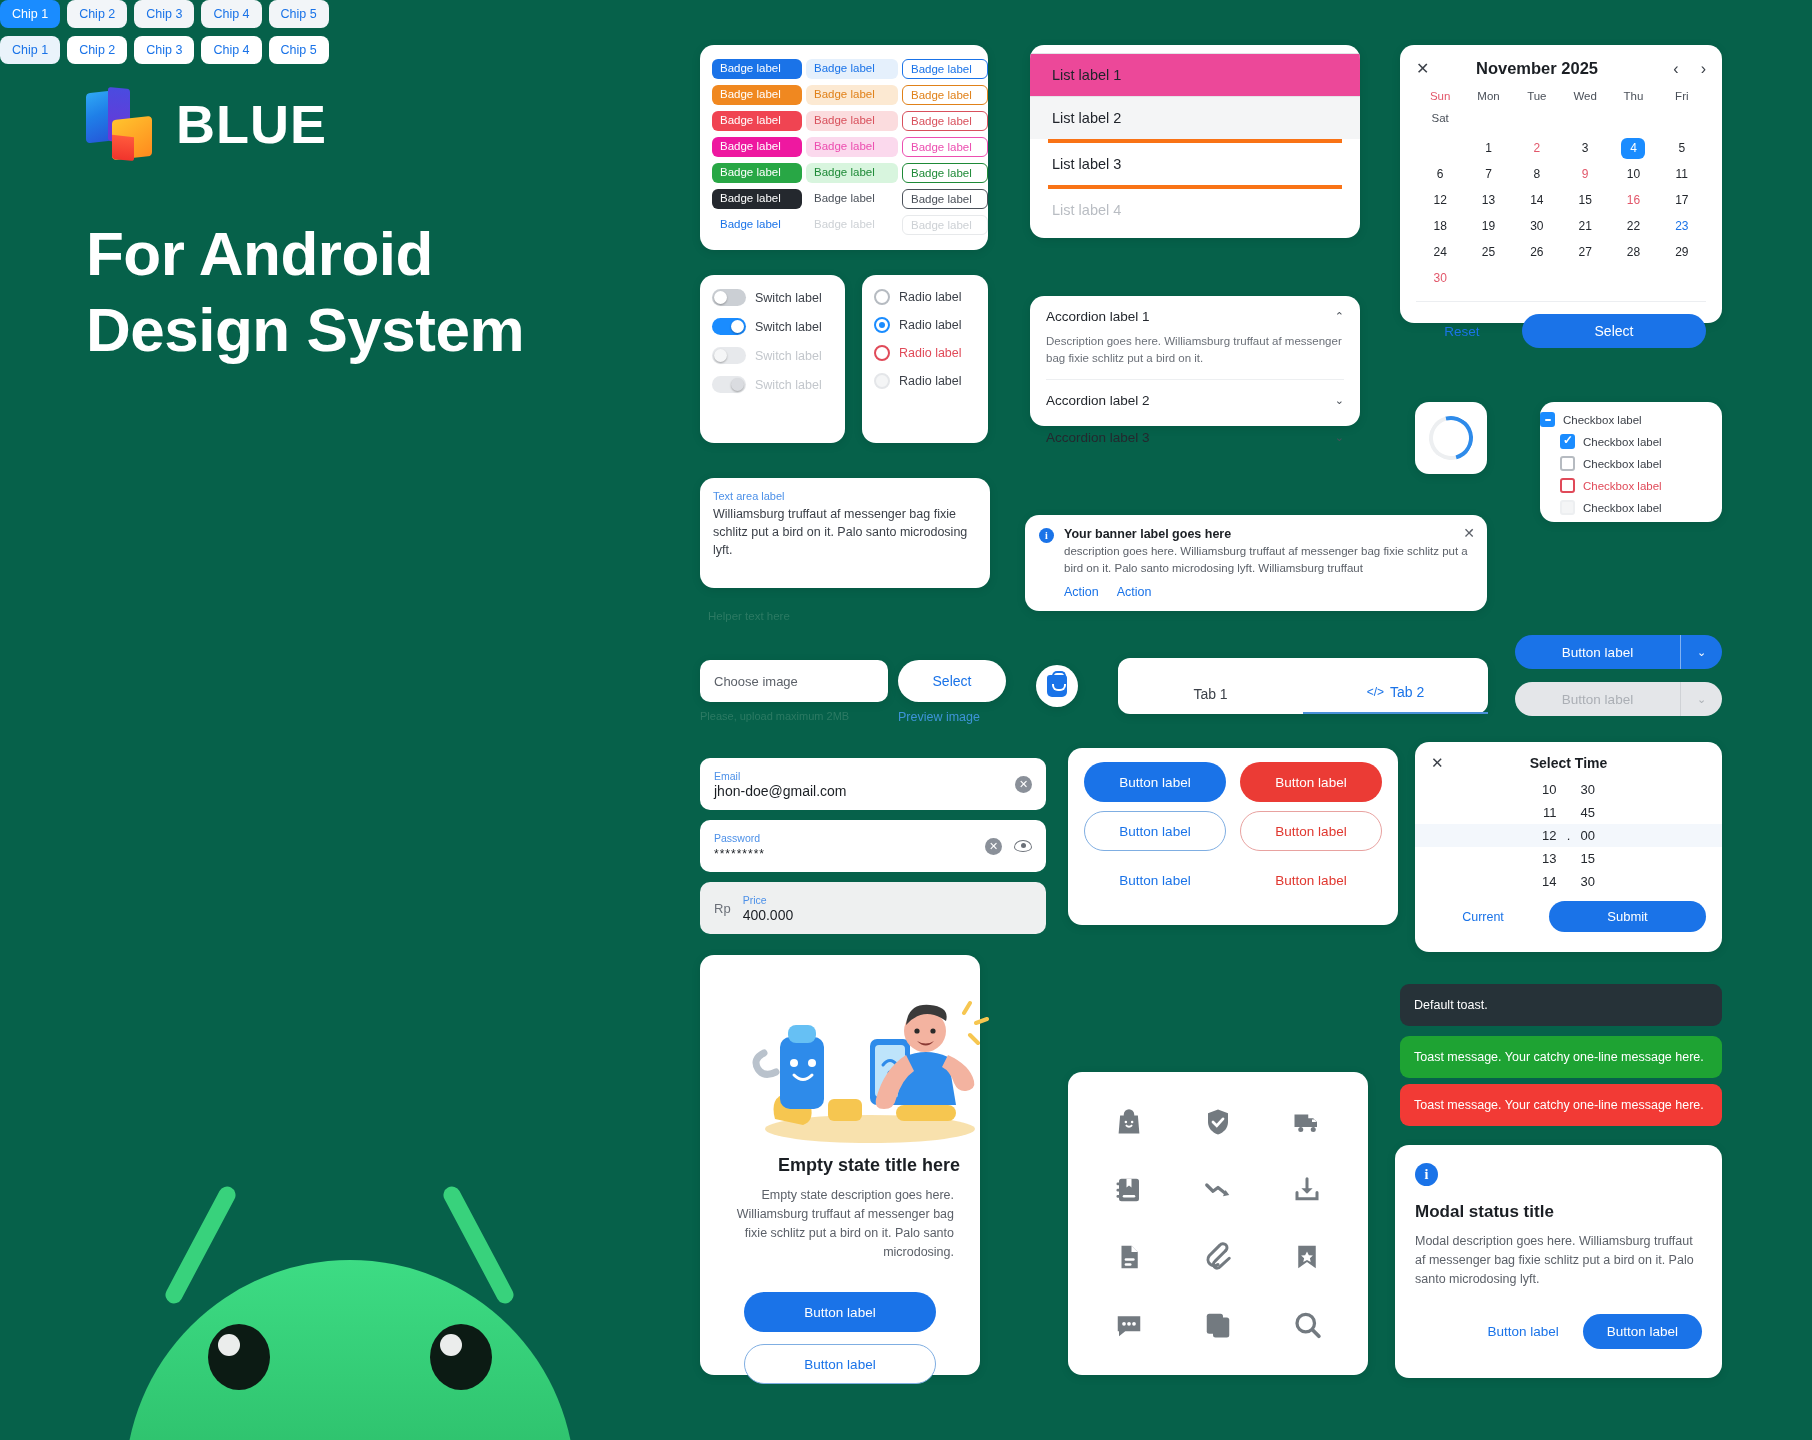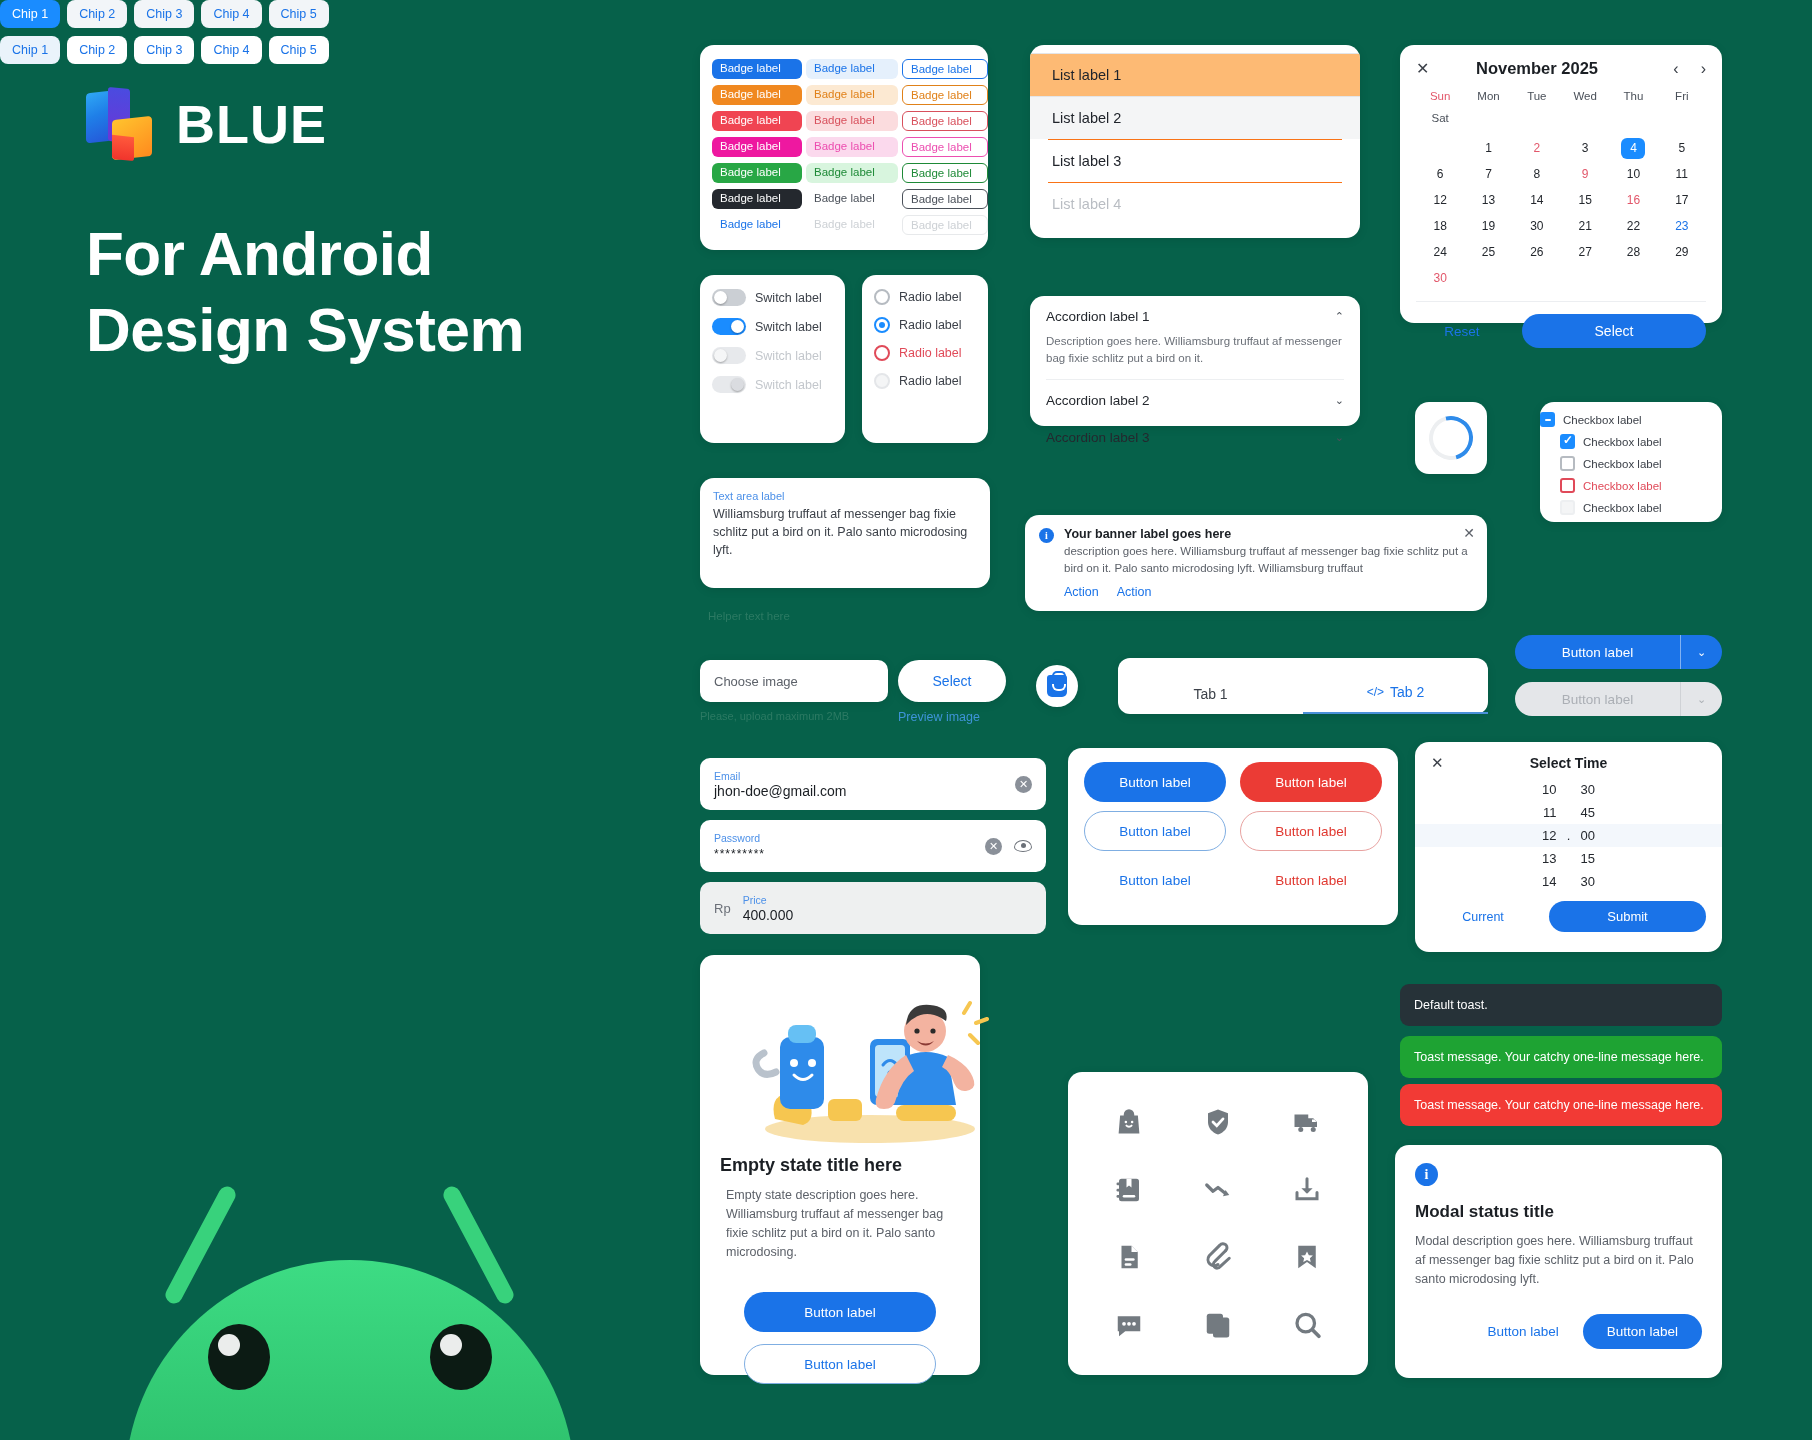--- a/index.html
+++ b/index.html
@@ -39,22 +39,22 @@
 
   
   #badges { left: 700px; top: 45px; width: 288px; height: 205px; padding: 14px 12px; }
   .badge-grid { display: grid; grid-template-columns: 90px 92px 86px; row-gap: 6px; column-gap: 4px; }
   .badge { font-size: 11.5px; padding: 3px 8px; border-radius: 6px; display: inline-block; white-space: nowrap; font-weight: 500; }
   .b-solid { color: #fff; }
   .b-out { background: #fff; border: 1px solid; }
 
   
   #listcard { left: 1030px; top: 45px; width: 330px; height: 193px; padding: 8px 0 0; overflow: hidden; }
-  .list-row { margin: 0 18px; padding: 13px 4px; font-size: 14.5px; color: #20242B; border-top: 1px solid #f97316; }
-  .list-row.sel { background: #fdba74; margin: 0; padding-left: 22px; border-top: 1px solid #E3E5E8; }
+  .list-row { margin: 0 18px; padding: 13px 4px; font-size: 14.5px; color: #20242B; border-top: 4px solid #f97316; }
+  .list-row.sel { background: #ec4899; margin: 0; padding-left: 22px; border-top: 1px solid #E3E5E8; }
   .list-row.sel2 { background: #F4F5F6; margin: 0; padding-left: 22px; border-top: 1px solid #E3E5E8; }
   .list-row.dis { color: #B9BDC3; }
 
   
   #calendar { left: 1400px; top: 45px; width: 322px; height: 278px; padding: 14px 16px 12px; }
   .cal-head { display: flex; align-items: center; justify-content: space-between; margin-bottom: 12px; }
   .cal-title { font-size: 16.5px; font-weight: bold; color: #1B1F24; flex: 1; text-align: center; }
   .cal-x { font-size: 16px; color: #3C4149; cursor: pointer; width: 20px; }
   .cal-navs { display: flex; gap: 22px; font-size: 16px; color: #3C4149; width: 68px; justify-content: flex-end; }
   .cal-grid { display: grid; grid-template-columns: repeat(6,1fr); text-align: center; row-gap: 5px; }
@@ -193,21 +193,21 @@
   .tp-row { display: flex; justify-content: center; align-items: center; gap: 8px; font-size: 13px; color: #24282E; padding: 4px 0; }
   .tp-row.sel { background: #F3F7FC; margin: 0 -16px; }
   .tp-h { width: 26px; text-align: right; }
   .tp-sep { width: 8px; text-align: center; color: #24282E; }
   .tp-m { width: 26px; text-align: left; }
   .tp-foot { display: flex; align-items: center; gap: 14px; margin-top: 8px; }
   .tp-cur { color: #1A73E8; font-size: 12.5px; width: 104px; text-align: center; }
   .tp-submit { flex: 1; background: #1A73E8; color: #fff; font-size: 13px; border-radius: 18px; padding: 8px 0; text-align: center; }
 
   
-  #empty { left: 700px; top: 955px; width: 280px; height: 420px; padding: 18px 20px; text-align: left; }
+  #empty { left: 700px; top: 955px; width: 280px; height: 420px; padding: 18px 20px; text-align: right; }
   .illus { width: 100%; height: 170px; position: relative; margin-top: 6px; }
   .empty-title { font-size: 18px; font-weight: bold; color: #1B1F24; margin-top: 6px; }
   .empty-desc { font-size: 12.5px; color: #5C6169; line-height: 1.52; margin-top: 10px; padding: 0 6px; }
   .empty-btns { margin-top: 30px; display: flex; flex-direction: column; gap: 12px; padding: 0 24px; }
 
   
   #chips { left: 1068px; top: 968px; width: 330px; height: 82px; }
   .chip-row { display: flex; gap: 7px; margin-bottom: 8px; }
   .chip { padding: 7px 12px; border-radius: 8px; font-size: 12.5px; color: #1A73E8; background: #fff; }
   .chip.sel { background: #1A8CFF; color: #fff; }

